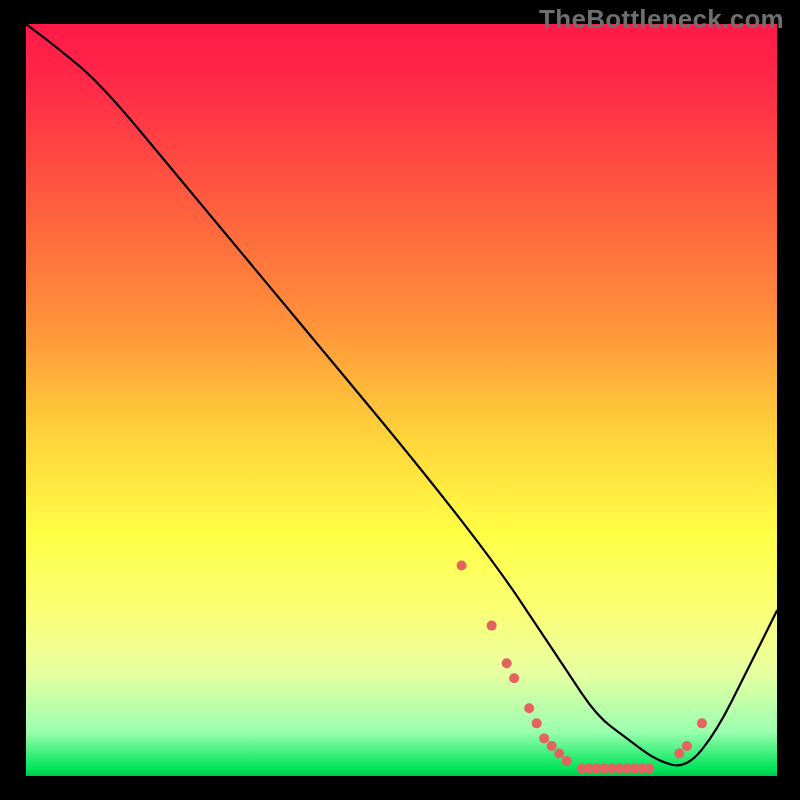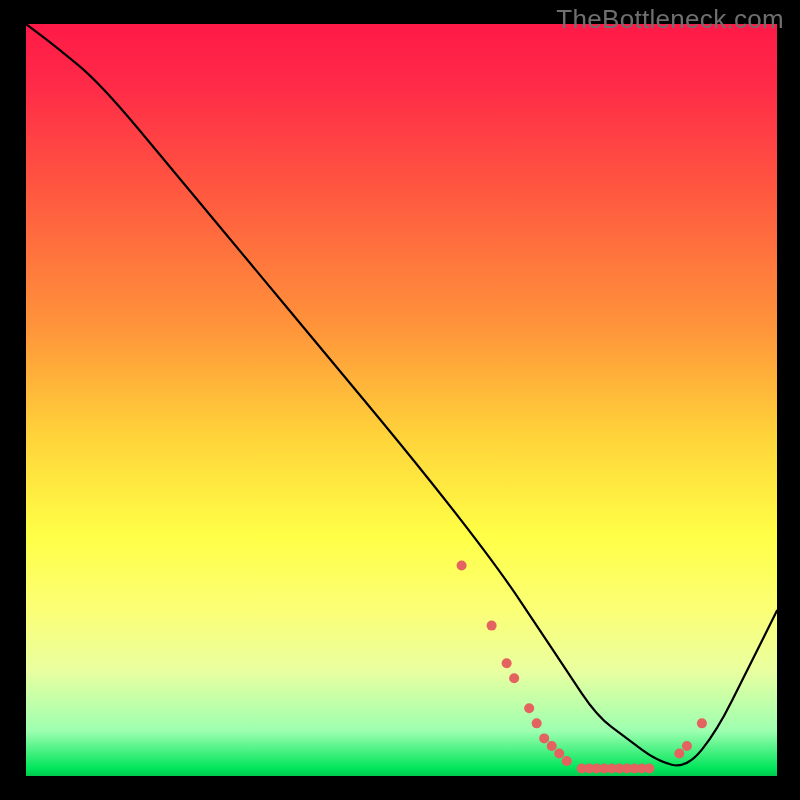--- a/index.html
+++ b/index.html
@@ -16,21 +16,21 @@
     width: 800px;
     height: 800px;
     background: #000;
   }
   .watermark {
     position: absolute;
     top: 4px;
     right: 16px;
     color: #6f6f6f;
     font-size: 26px;
-    font-weight: 400;
+    font-weight: 700;
     letter-spacing: 0.3px;
     z-index: 3;
   }
   .plot {
     position: absolute;
     left: 26px;
     top: 24px;
     width: 751px;
     height: 752px;
     

